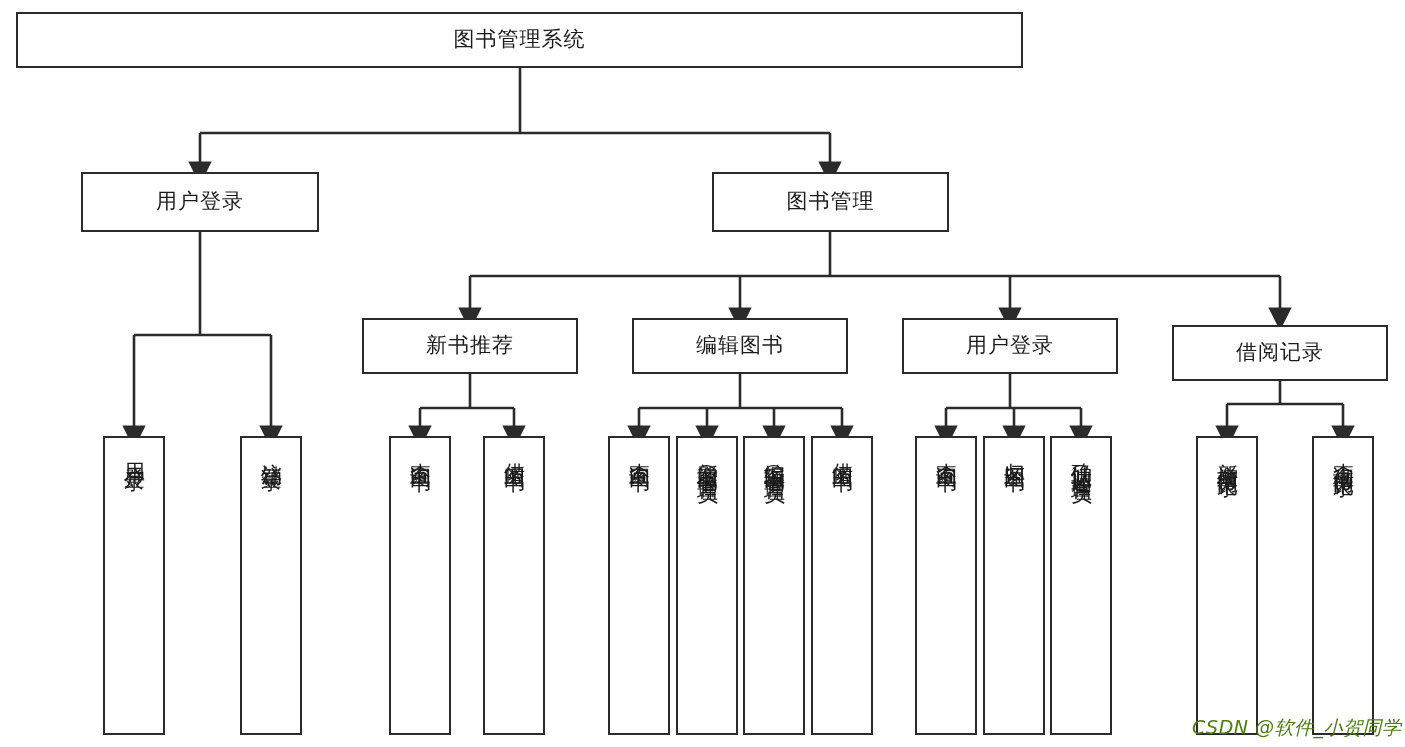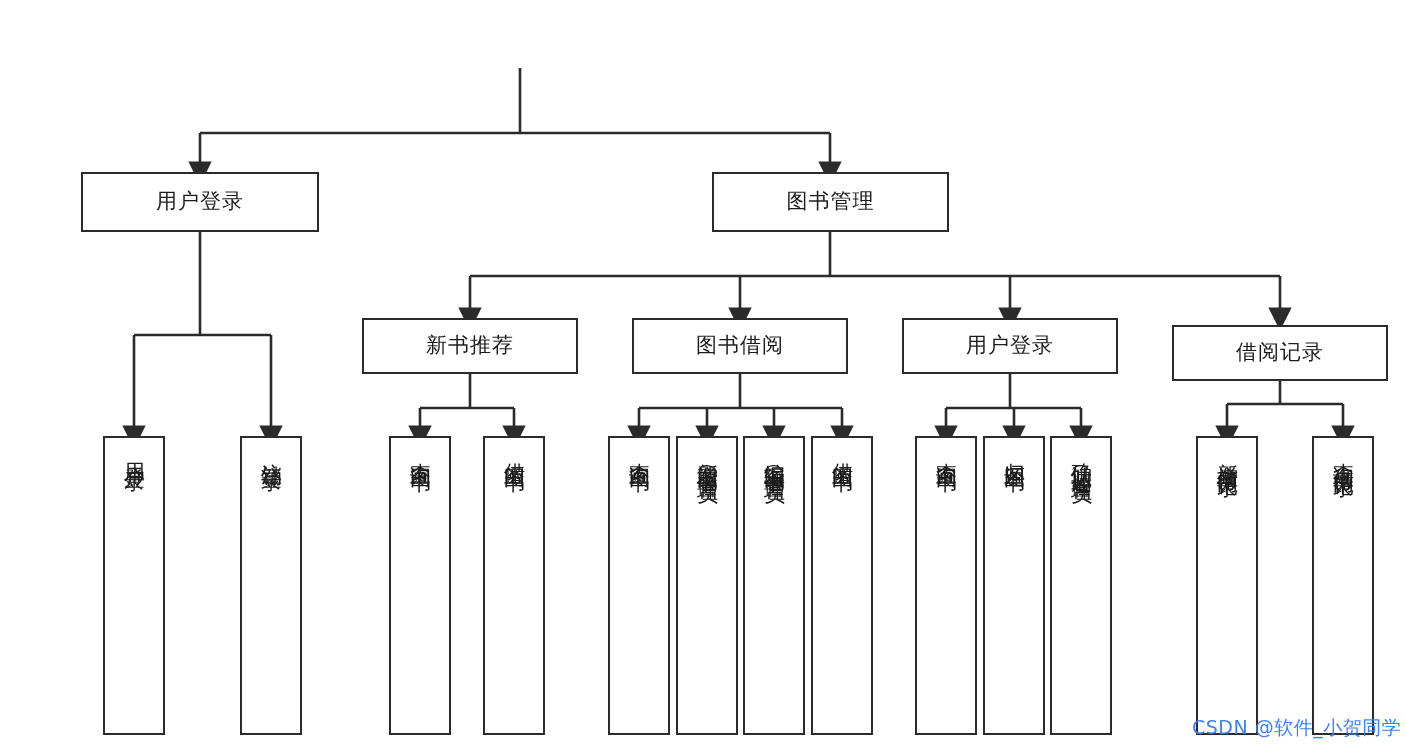--- a/index.html
+++ b/index.html
@@ -53,23 +53,24 @@
     text-orientation: upright;
     -webkit-writing-mode: vertical-rl;
     line-height: 1.0;
     letter-spacing: 3px;
     white-space: nowrap;
     display: block;
   }
   .watermark {
     position: absolute;
     font-size: 19px;
-    color: #3b82f6;
+    color: #4d7c0f;
     white-space: nowrap;
     letter-spacing: 0.5px;
+    font-style: italic;
   }
 </style>
 </head>
 <body>
 
 <div id="canvas">
 
   <svg id="edges" viewBox="0 0 1405 747" width="1405" height="747" xmlns="http://www.w3.org/2000/svg">
     <defs>
       <marker id="arrow" markerWidth="9" markerHeight="9" refX="1" refY="4.5" orient="auto" markerUnits="strokeWidth">
@@ -113,33 +114,36 @@
       <path d="M1014,408 L1014,428" marker-end="url(#arrow)"></path>
       <path d="M1081,408 L1081,428" marker-end="url(#arrow)"></path>
 
       <path d="M1280,374 L1280,404"></path>
       <path d="M1227,404 L1343,404"></path>
       <path d="M1227,404 L1227,428" marker-end="url(#arrow)"></path>
       <path d="M1343,404 L1343,428" marker-end="url(#arrow)"></path>
     </g>
   </svg>
 
+  <div class="node horiz" style="left:16px; top:12px; width:1007px; height:56px;">
+    <span>图书管理系统</span>
+  </div>
 
   <div class="node horiz" style="left:81px; top:172px; width:238px; height:60px;">
     <span>用户登录</span>
   </div>
   <div class="node horiz" style="left:712px; top:172px; width:237px; height:60px;">
     <span>图书管理</span>
   </div>
 
   <div class="node horiz" style="left:362px; top:318px; width:216px; height:56px;">
     <span>新书推荐</span>
   </div>
   <div class="node horiz" style="left:632px; top:318px; width:216px; height:56px;">
-    <span>图书借阅</span>
+    <span>编辑图书</span>
   </div>
   <div class="node horiz" style="left:902px; top:318px; width:216px; height:56px;">
     <span>用户登录</span>
   </div>
   <div class="node horiz" style="left:1172px; top:318px; width:216px; height:56px;margin-top:7px;">
     <span>借阅记录</span>
   </div>
 
   <div class="node vert" style="left:103px; top:436px; width:62px; height:299px;">
     <span class="vtext">用户登录</span>

